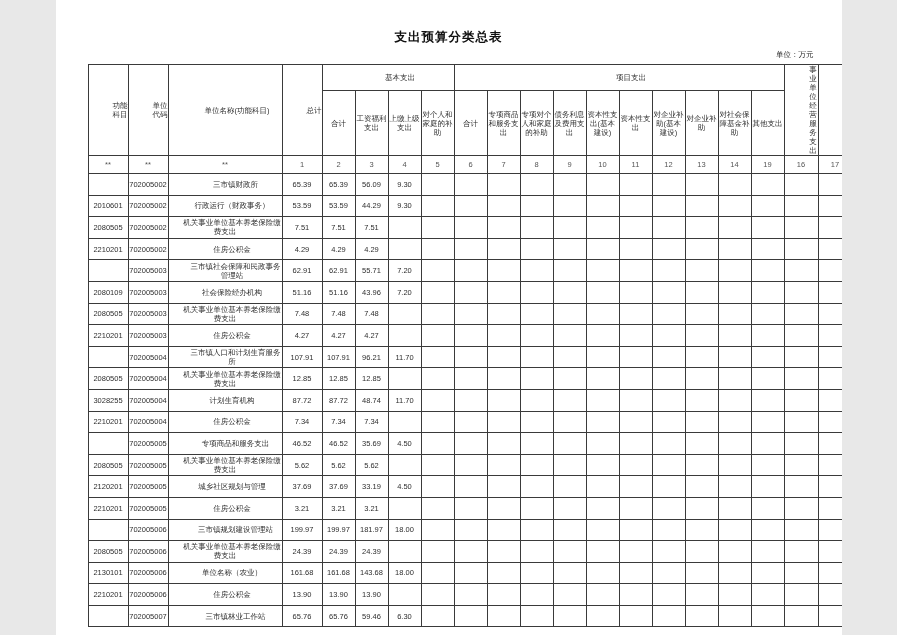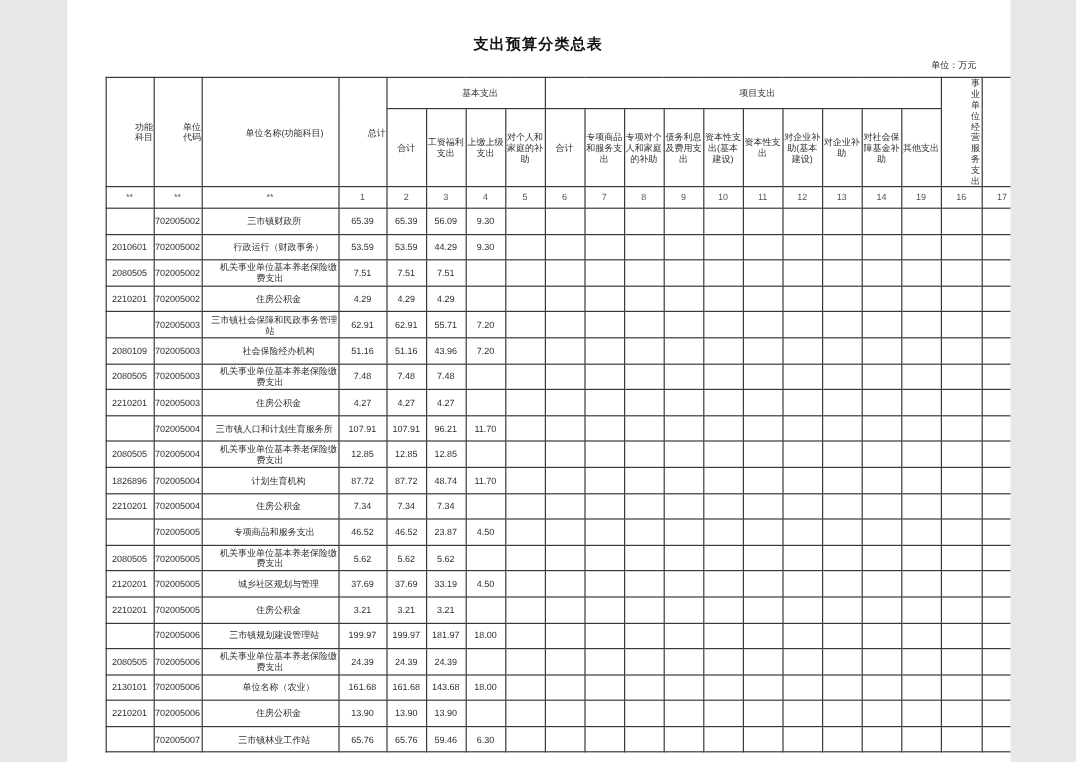--- a/index.html
+++ b/index.html
@@ -34,21 +34,21 @@
   tbody tr { height:21.6px; }
   tbody tr.group-start td { border-top:1.5px solid #1a1a1a; }
   td.func-cell { text-align:center; color:#333; }
   td.code-cell {
     text-align:left; vertical-align:bottom;
     padding:0 0 1px 1px; line-height:8px; color:#333;
   }
   td.name-cell {
     text-align:left; line-height:10px; color:#222;
   }
-  td.name-cell.lv0 { text-indent:7px; }
+  td.name-cell.lv0 { text-indent:7px;padding-left:14px; }
   td.name-cell.lv1 { text-indent:14px; }
   td.num-cell { text-align:right; padding-right:2px; color:#3d3d3d; }
 </style>
 </head>
 <body>
 
 <div class="page">
   <div class="title">支出预算分类总表</div>
   <div class="unit-note">单位：万元</div>
   <table class="budget">
@@ -365,21 +365,21 @@
           <td class="num-cell"></td>
           <td class="num-cell"></td>
           <td class="num-cell"></td>
           <td class="num-cell"></td>
           <td class="num-cell"></td>
           <td class="num-cell"></td>
           <td class="num-cell"></td>
           <td class="num-cell"></td>
         </tr>
         <tr>
-          <td class="func-cell">1826896</td>
+          <td class="func-cell">3028255</td>
           <td class="code-cell">702005004</td>
           <td class="name-cell lv1">计划生育机构</td>
           <td class="num-cell">87.72</td>
           <td class="num-cell">87.72</td>
           <td class="num-cell">48.74</td>
           <td class="num-cell">11.70</td>
           <td class="num-cell"></td>
           <td class="num-cell"></td>
           <td class="num-cell"></td>
           <td class="num-cell"></td>
@@ -418,21 +418,21 @@
           <td class="num-cell"></td>
           <td class="num-cell"></td>
           <td class="num-cell"></td>
         </tr>
         <tr class="group-start">
           <td class="func-cell"></td>
           <td class="code-cell">702005005</td>
           <td class="name-cell lv0">专项商品和服务支出</td>
           <td class="num-cell">46.52</td>
           <td class="num-cell">46.52</td>
-          <td class="num-cell">23.87</td>
+          <td class="num-cell">35.69</td>
           <td class="num-cell">4.50</td>
           <td class="num-cell"></td>
           <td class="num-cell"></td>
           <td class="num-cell"></td>
           <td class="num-cell"></td>
           <td class="num-cell"></td>
           <td class="num-cell"></td>
           <td class="num-cell"></td>
           <td class="num-cell"></td>
           <td class="num-cell"></td>

